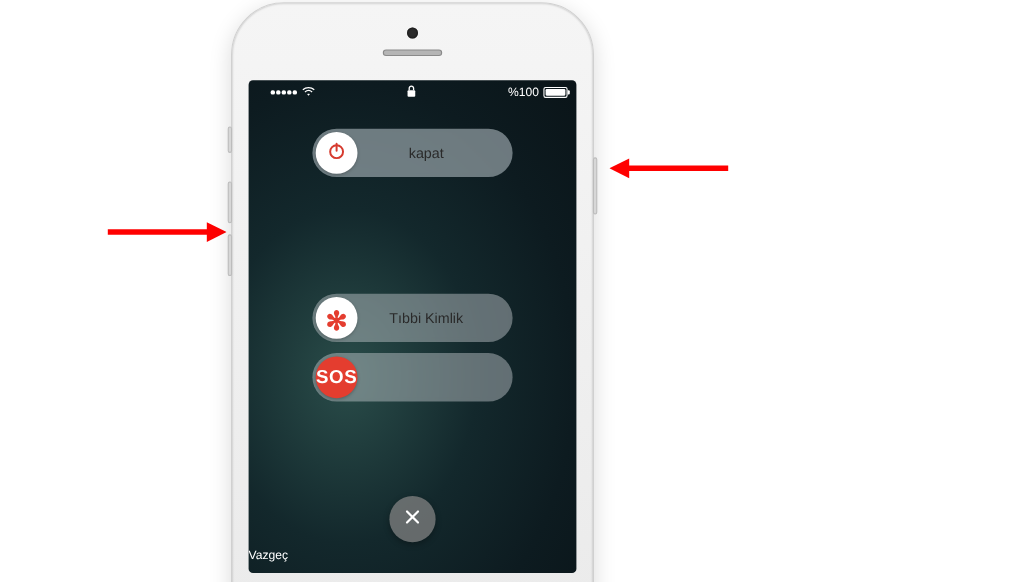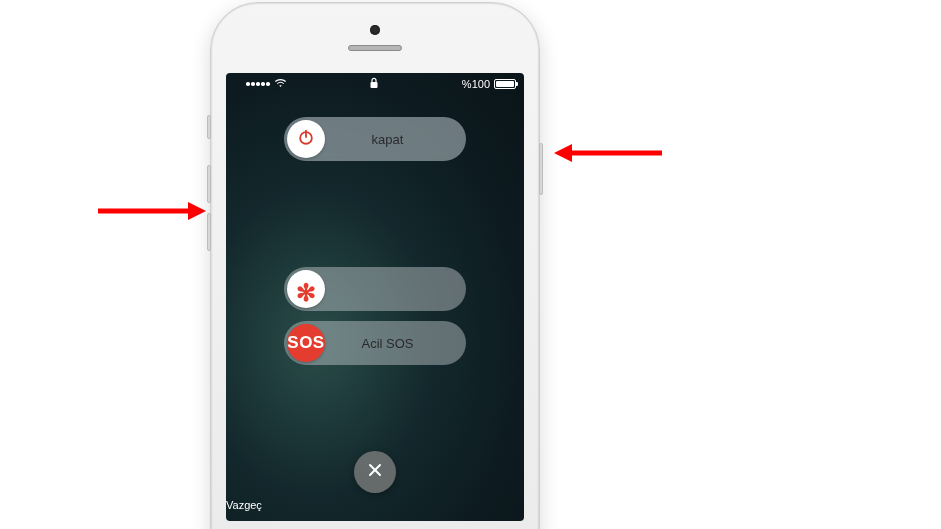--- a/index.html
+++ b/index.html
@@ -232,27 +232,27 @@
           </svg>
         </span>
       </div>
       <div class="label">kapat</div>
     </div>
 
     <div class="slider medical">
       <div class="knob">
         <span class="asterisk">✻</span>
       </div>
+      <div class="label">Tıbbi Kimlik</div>
     </div>
 
     <div class="slider sos">
       <div class="knob">
         <span>SOS</span>
       </div>
-      <div class="label">Acil SOS</div>
     </div>
 
     <div class="cancel-wrap">
       <div class="cancel-btn">
         <span>
           <svg viewBox="0 0 16 16">
             <line x1="3" y1="3" x2="13" y2="13" stroke="#fff" stroke-width="2" stroke-linecap="round"></line>
             <line x1="13" y1="3" x2="3" y2="13" stroke="#fff" stroke-width="2" stroke-linecap="round"></line>
           </svg>
         </span>

